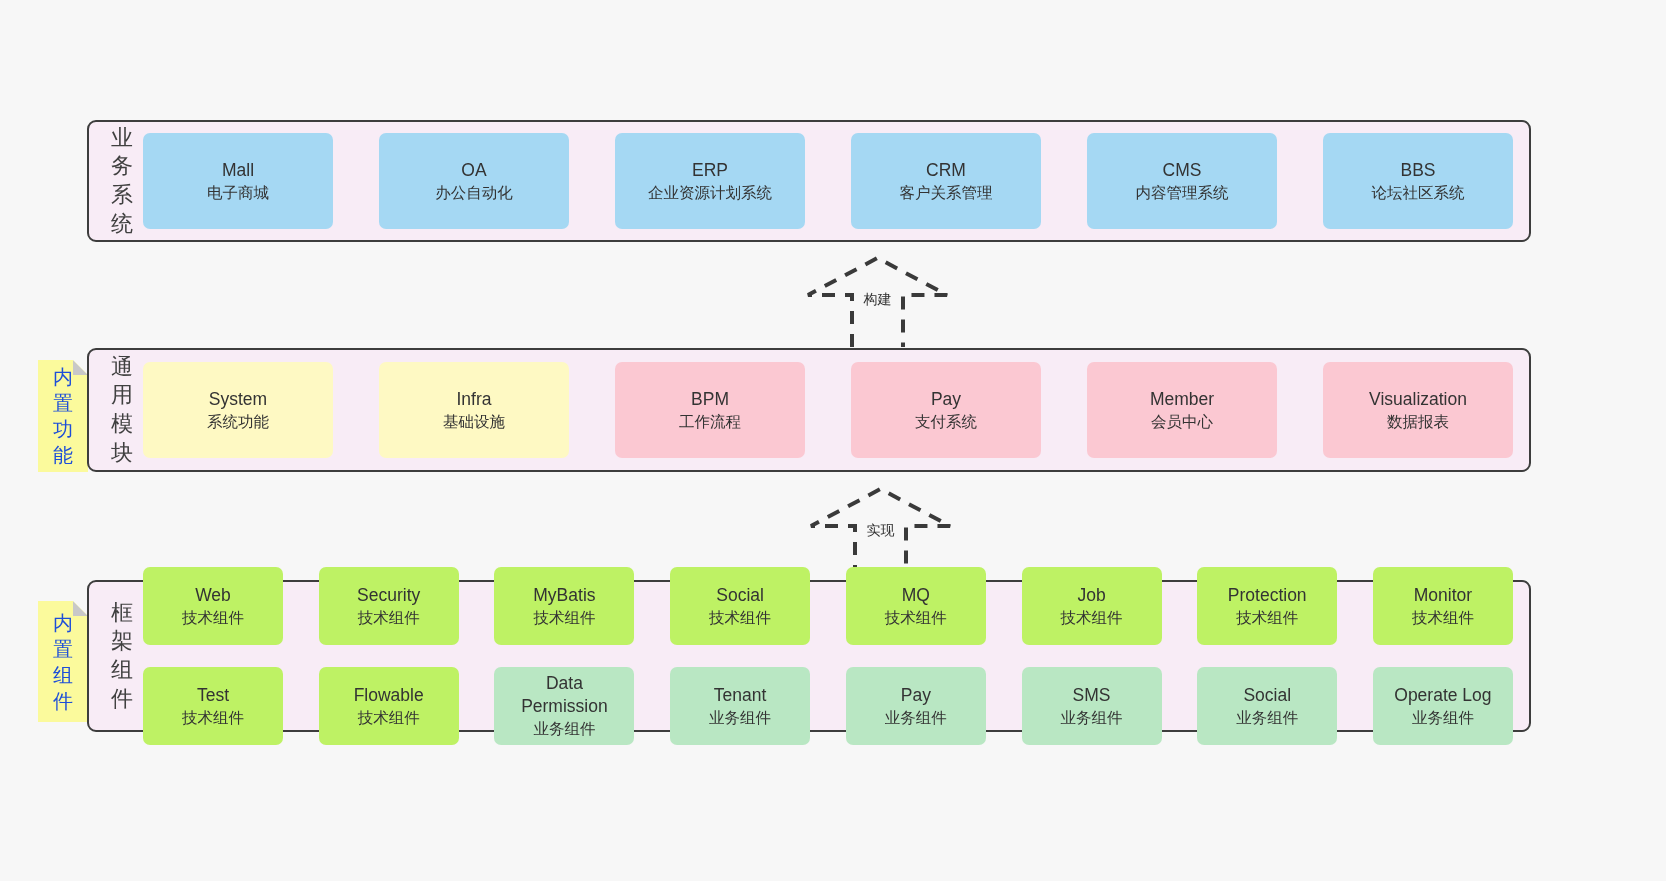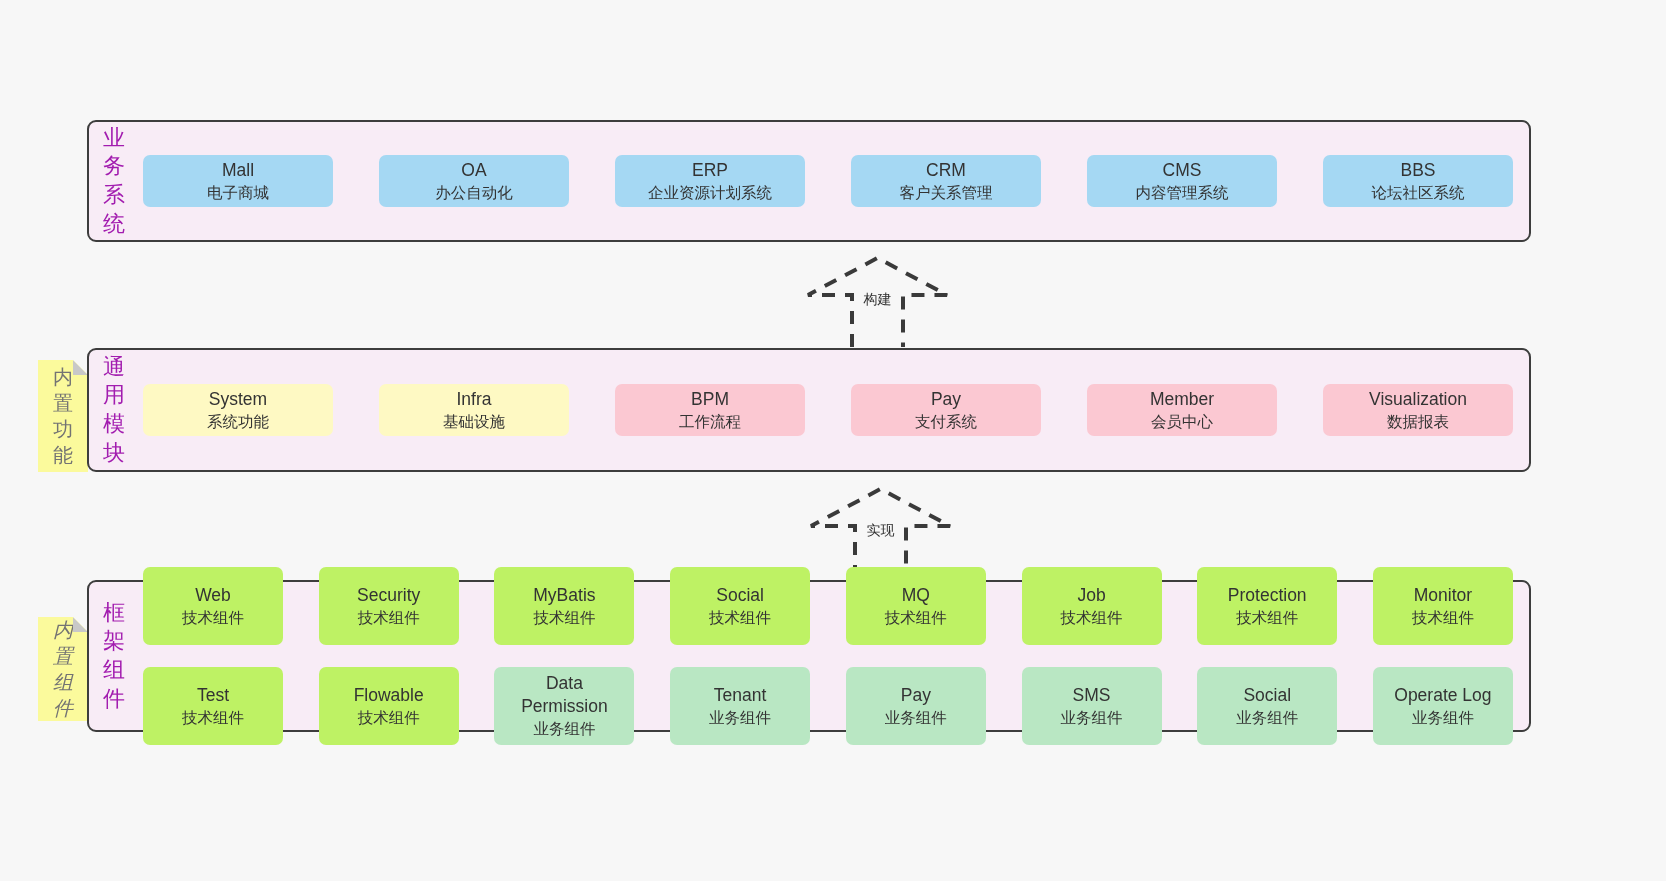--- a/index.html
+++ b/index.html
@@ -11,50 +11,50 @@
   .band{
     position:absolute;left:87px;width:1444px;box-sizing:border-box;
     background:#f8ecf6;border:2px solid #3d3d3d;border-radius:9px;
     display:flex;align-items:center;
   }
   #band-1{top:120px;height:122px;}
   #band-2{top:348px;height:124px;}
   #band-3{top:580px;height:152px;}
   .side-label{
     flex:0 0 auto;width:30px;margin-left:14px;margin-right:10px;
-    font-size:22px;line-height:1.3;word-break:break-all;text-align:left;color:#a21caf;
+    font-size:22px;line-height:1.3;word-break:break-all;text-align:right;color:#404040;
   }
   .rows{flex:1;display:flex;flex-direction:column;justify-content:center;gap:22px;padding-right:16px;}
   .row{display:flex;justify-content:space-between;}
   .box{
     border-radius:7px;display:flex;flex-direction:column;justify-content:center;
     align-items:center;text-align:center;box-sizing:border-box;padding:2px 6px;
   }
-  .b-wide{width:190px;height:52px;}
+  .b-wide{width:190px;height:96px;}
   .b-small{width:140px;height:78px;}
   .box .en{font-size:17.5px;line-height:1.32;}
   .box .zh{font-size:15.5px;line-height:1.38;}
   .v-blue{background:#a5d8f3;}
   .v-red{background:#fef9c3;}
   .v-pink{background:#fbc8d2;}
   .v-green{background:#bef264;}
   .v-lgreen{background:#b9e7c3;}
   .sticky{
     position:absolute;left:38px;width:50px;background:#fbfa9c;
     display:flex;align-items:center;justify-content:center;
     clip-path:polygon(0 0,calc(100% - 15px) 0,100% 15px,100% 100%,0 100%);
   }
   #sticky-1{top:360px;height:112px;}
-  #sticky-2{top:617px;height:104px;font-style:italic;}
+  #sticky-2{top:601px;height:121px;}
   .sticky .fold{
     position:absolute;top:0;right:0;width:15px;height:15px;background:#c8c8c8;
     clip-path:polygon(0 0,100% 100%,0 100%);
   }
   .sticky .v-text{
-    width:22px;font-size:20px;line-height:1.3;word-break:break-all;text-align:center;color:#737373;
+    width:22px;font-size:20px;line-height:1.3;word-break:break-all;text-align:center;color:#1d4ed8;
   }
   .arrow{position:absolute;width:145px;height:92px;}
   #arrow-1{left:805px;top:255px;}
   #arrow-2{left:808px;top:486px;}
   .arrow svg{position:absolute;left:0;top:0;}
   .arrow-label{
     position:absolute;left:50%;top:36px;transform:translateX(-50%);
     background:#f7f7f7;padding:0 4px;font-size:14px;color:#2f2f2f;white-space:nowrap;
   }
 </style>

